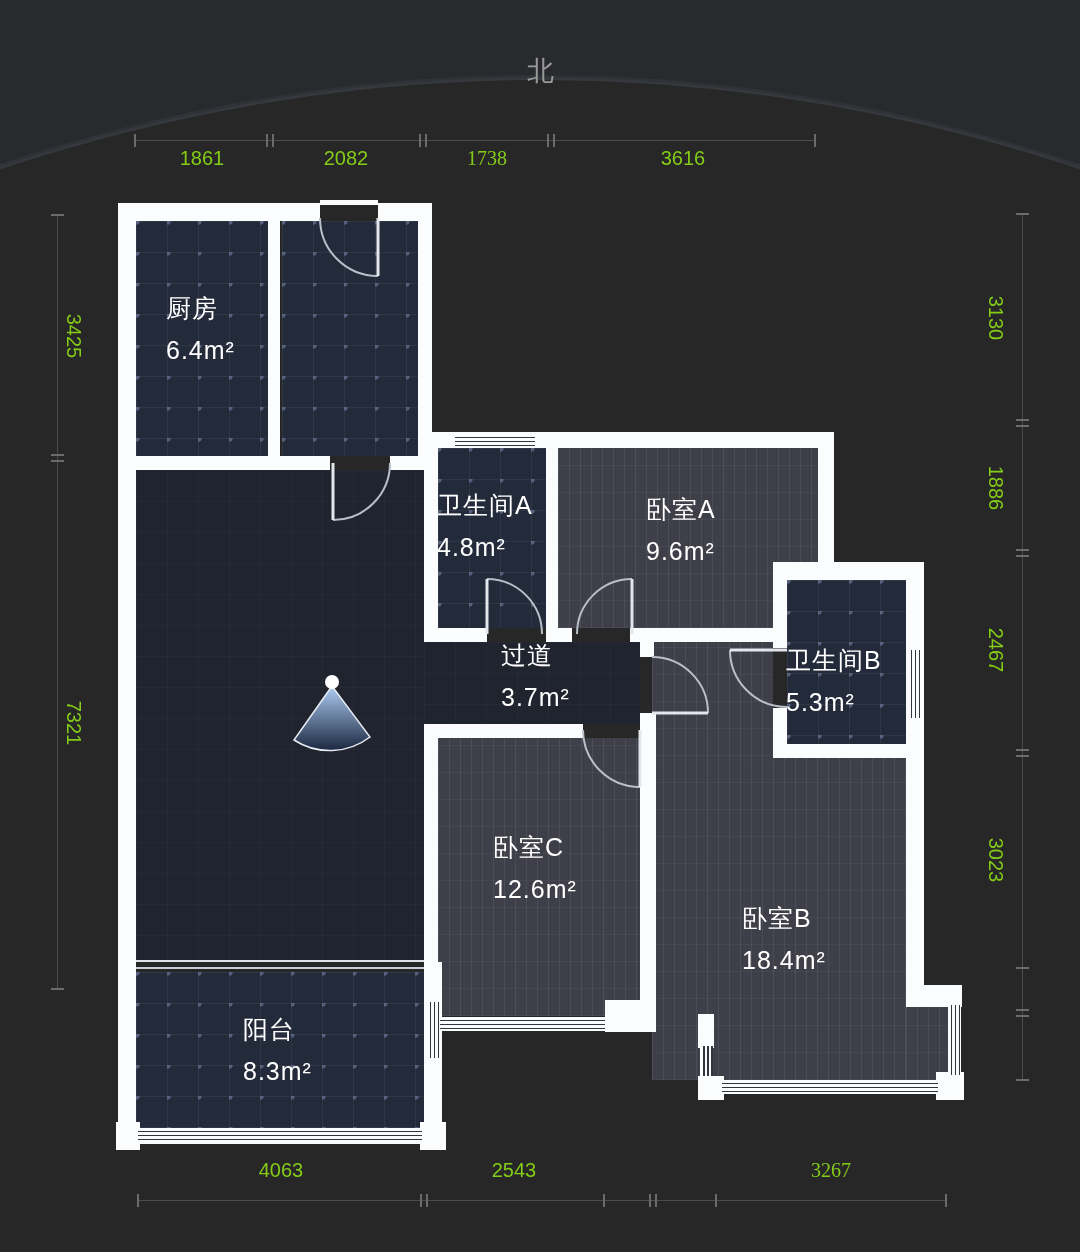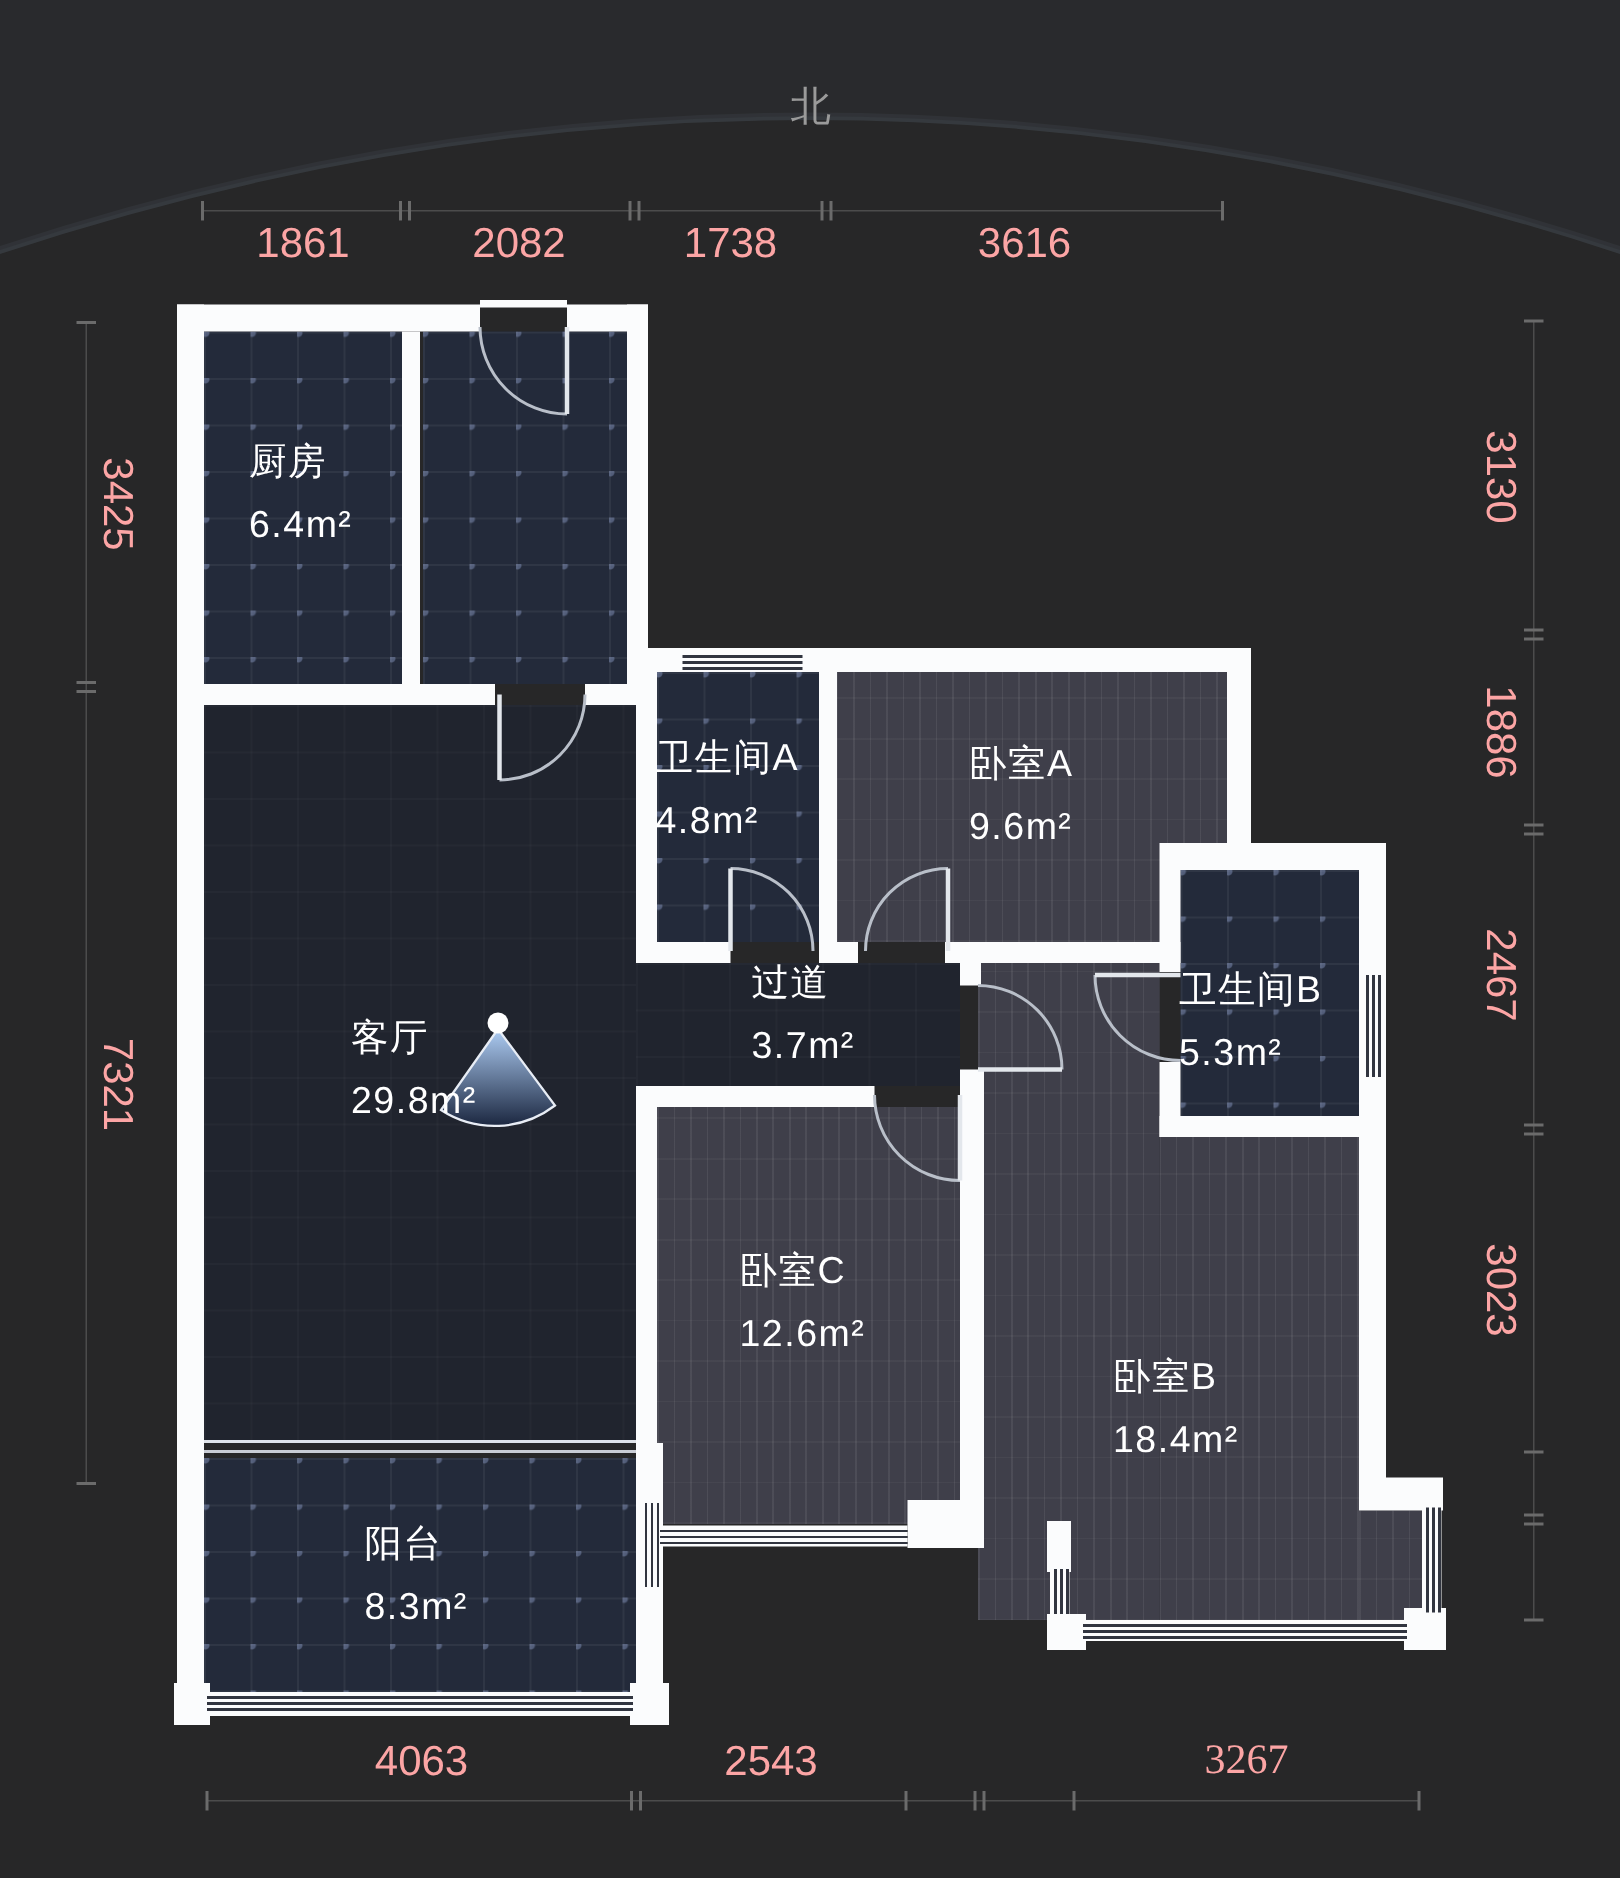--- a/index.html
+++ b/index.html
@@ -30,21 +30,21 @@
   
   .rlabel{position:absolute;color:#ffffff;font-size:25px;line-height:1;white-space:nowrap;letter-spacing:1px;}
   .rlabel .nm{margin-bottom:17px;}
   
   .dimline-h{position:absolute;height:1px;background:#4c4c4c;}
   .dimline-v{position:absolute;width:1px;background:#4c4c4c;}
   .tick-h{position:absolute;width:2px;height:13px;background:#6b6b6b;}
   .tick-h.dbl{box-shadow:6px 0 0 #6b6b6b;}
   .tick-v{position:absolute;width:13px;height:2px;background:#6b6b6b;}
   .tick-v.dbl{box-shadow:0 6px 0 #6b6b6b;}
-  .dim{position:absolute;color:#fca5a5;font-size:28px;line-height:1;}
+  .dim{position:absolute;color:#84cc16;font-size:20px;line-height:1;}
   .dim.h{transform:translateX(-50%);}
   .dim.v{writing-mode:vertical-rl;text-orientation:mixed;transform:translateY(-50%);}
   .north{position:absolute;color:#9a9a9a;font-size:27px;line-height:1;}
   svg{position:absolute;left:0;top:0;}
 </style>
 </head>
 <body>
 
 <div class="stage">
 
@@ -151,24 +151,20 @@
     <div>4.8m²</div>
   </div>
   <div class="rlabel" style="left:646px;top:497px;">
     <div class="nm">卧室A</div>
     <div>9.6m²</div>
   </div>
   <div class="rlabel" style="left:501px;top:643px;">
     <div class="nm">过道</div>
     <div>3.7m²</div>
   </div>
-  <div class="rlabel" style="left:234px;top:680px;">
-    <div class="nm">客厅</div>
-    <div>29.8m²</div>
-  </div>
   <div class="rlabel" style="left:786px;top:648px;">
     <div class="nm">卫生间B</div>
     <div>5.3m²</div>
   </div>
   <div class="rlabel" style="left:493px;top:835px;">
     <div class="nm">卧室C</div>
     <div>12.6m²</div>
   </div>
   <div class="rlabel" style="left:742px;top:906px;">
     <div class="nm">卧室B</div>
@@ -180,21 +176,21 @@
   </div>
 
   <div class="dimline-h" style="left:135px;top:140px;width:680px;"></div>
   <div class="tick-h" style="left:134px;top:134px;"></div>
   <div class="tick-h dbl" style="left:266px;top:134px;"></div>
   <div class="tick-h dbl" style="left:419px;top:134px;"></div>
   <div class="tick-h dbl" style="left:547px;top:134px;"></div>
   <div class="tick-h" style="left:814px;top:134px;"></div>
   <div class="dim h" style="left:202px;top:148px;">1861</div>
   <div class="dim h" style="left:346px;top:148px;">2082</div>
-  <div class="dim h" style="left:487px;top:148px;">1738</div>
+  <div class="dim h" style="left:487px;top:148px;font-family:Liberation Serif, serif;">1738</div>
   <div class="dim h" style="left:683px;top:148px;">3616</div>
 
   <div class="dimline-h" style="left:138px;top:1200px;width:808px;"></div>
   <div class="tick-h" style="left:137px;top:1194px;"></div>
   <div class="tick-h dbl" style="left:420px;top:1194px;"></div>
   <div class="tick-h" style="left:603px;top:1194px;"></div>
   <div class="tick-h dbl" style="left:649px;top:1194px;"></div>
   <div class="tick-h" style="left:715px;top:1194px;"></div>
   <div class="tick-h" style="left:945px;top:1194px;"></div>
   <div class="dim h" style="left:281px;top:1160px;">4063</div>

